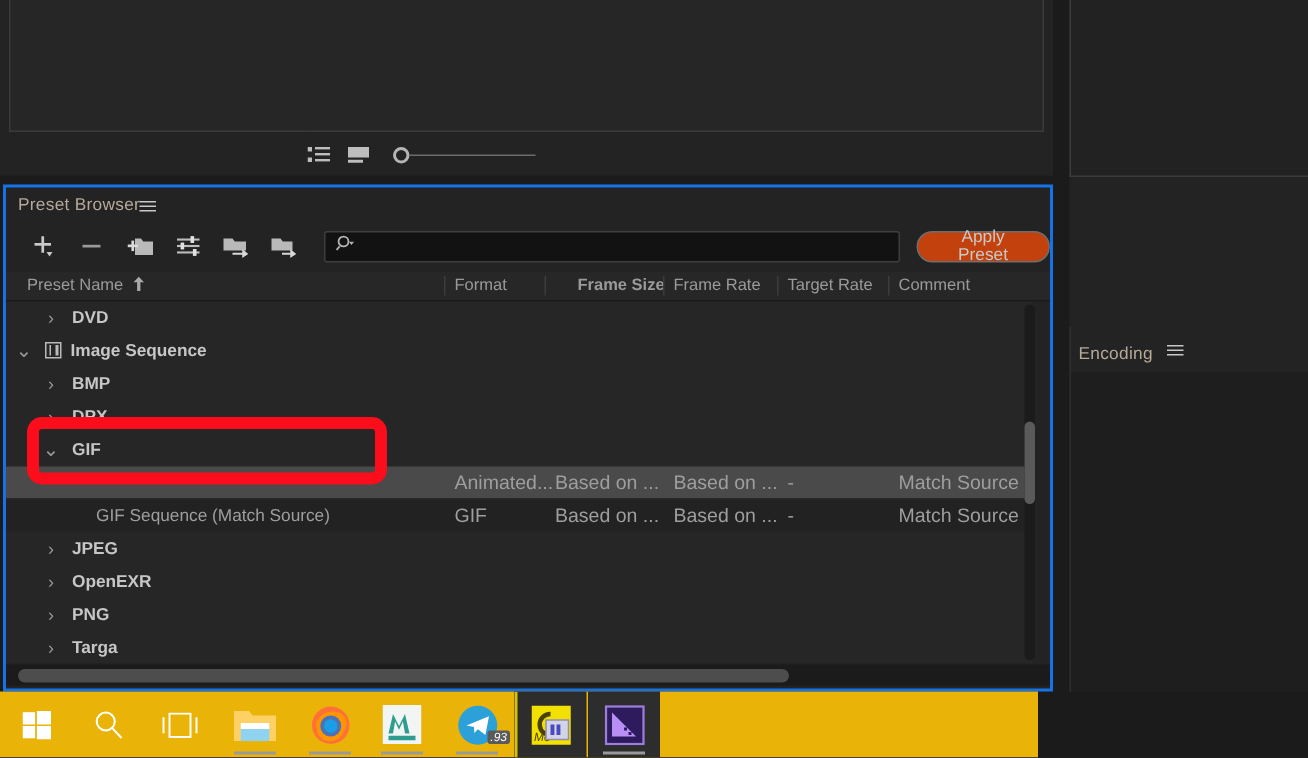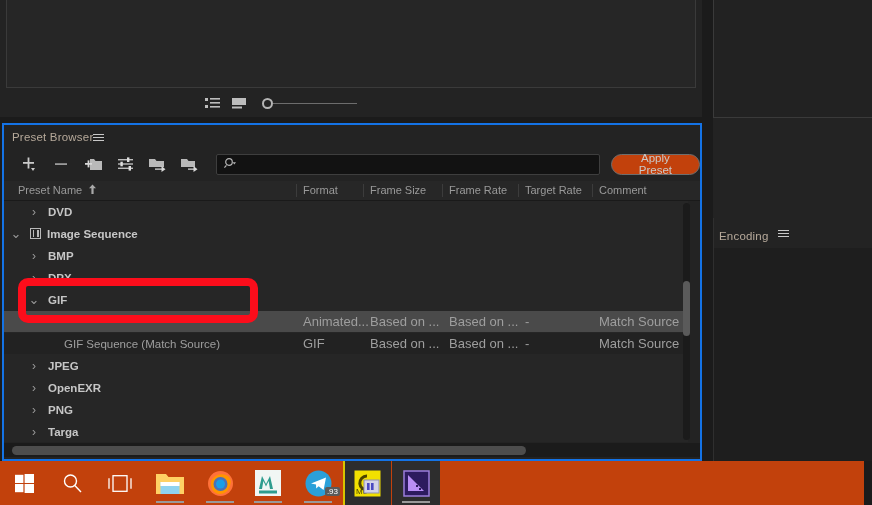--- a/index.html
+++ b/index.html
@@ -134,22 +134,23 @@
   }
 
   
   .annot-rect {
     position: absolute; left: 18px; top: 278px; width: 240px; height: 45px;
     border: 8px solid #fc0d1b; border-radius: 10px; pointer-events: none; z-index: 50;
   }
 
   
   .taskbar {
-    position: absolute; left: 0; bottom: 0; width: 864px; height: 44px;
-    background: #c2410c;
+    position: absolute; left: 0; bottom: 0; width: 692px; height: 44px;
+    background: #eab308;
+    font-style: italic;
   }
   .tb-item {
     position: absolute; bottom: 0; width: 48px; height: 44px;
     display: flex; align-items: center; justify-content: center; cursor: pointer;
   }
   .tb-underline { position: absolute; bottom: 2px; width: 28px; height: 2px; background: #9a9a9a; left: 10px; }
   .tb-active { background: #2d2d2d; }
   .tb-active-y { box-shadow: inset 2px 0 0 #d7c400; }
 </style>
 </head>
@@ -275,21 +276,21 @@
     <div class="col-header">
       <span class="ch-cell" style="left:14px;">Preset Name</span>
       <span class="ch-cell" style="left:84px;">
         <svg width="9" height="11" viewBox="0 0 9 11">
           <path d="M4.5 0.5 L8 4.2 H5.6 V10 H3.4 V4.2 H1 Z" fill="#a9a9a9"></path>
         </svg>
       </span>
       <span class="ch-div" style="left:292px;"></span>
       <span class="ch-cell" style="left:299px;">Format</span>
       <span class="ch-div" style="left:359px;"></span>
-      <span class="ch-cell" style="left:366px;">Frame Size</span>
+      <span class="ch-cell" style="left:381px;font-weight:bold;">Frame Size</span>
       <span class="ch-div" style="left:438px;"></span>
       <span class="ch-cell" style="left:445px;">Frame Rate</span>
       <span class="ch-div" style="left:514px;"></span>
       <span class="ch-cell" style="left:521px;">Target Rate</span>
       <span class="ch-div" style="left:588px;"></span>
       <span class="ch-cell" style="left:595px;">Comment</span>
     </div>
 
     <div class="tree-wrap">
       <div id="rows">

